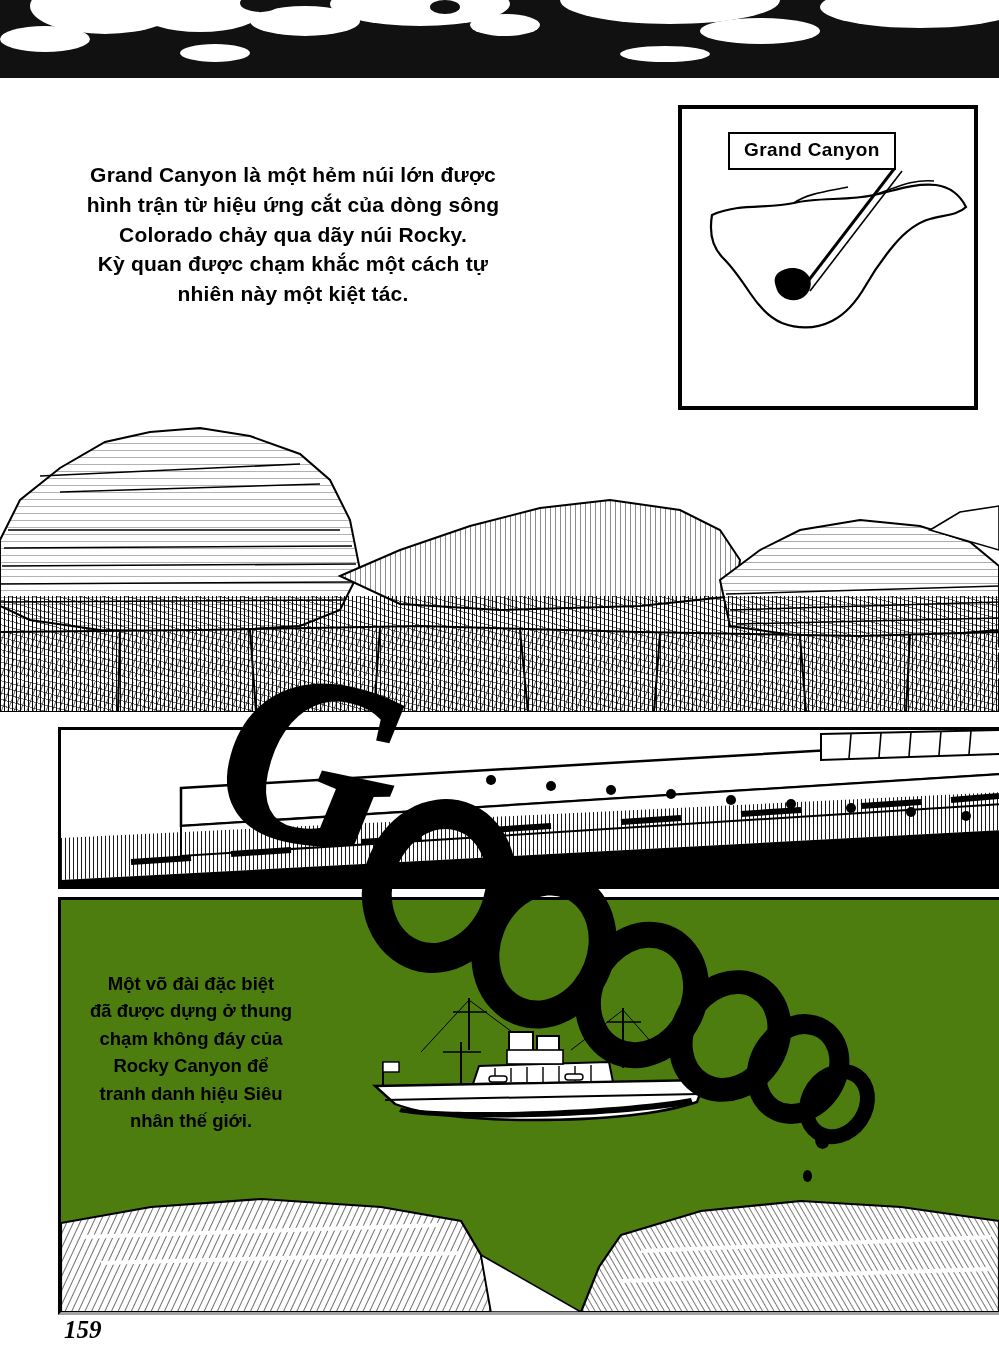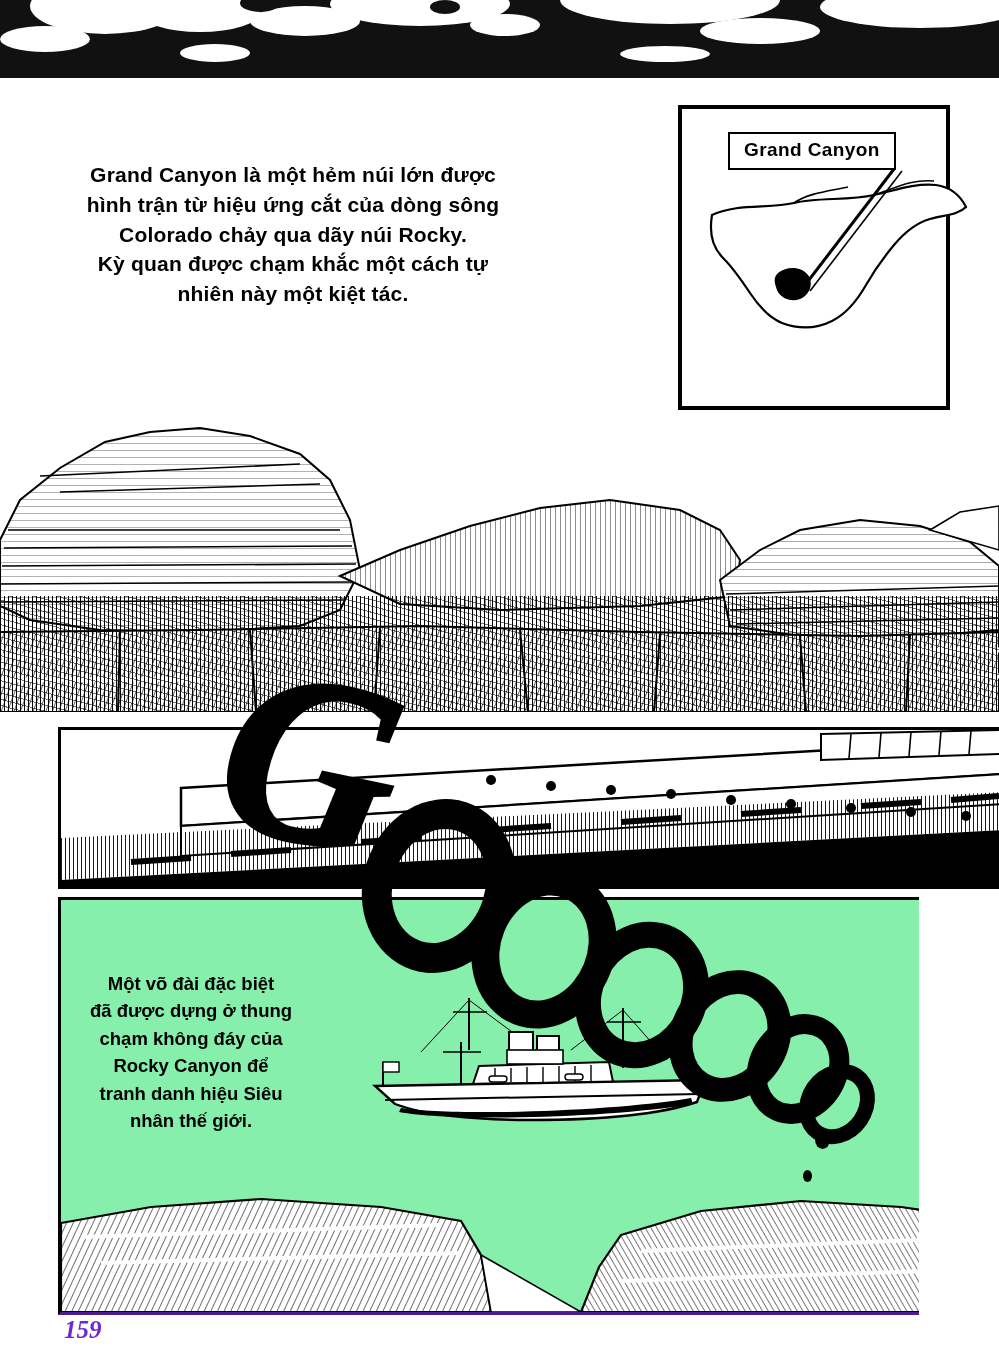--- a/index.html
+++ b/index.html
@@ -67,21 +67,21 @@
         #000 0px, #000 1px, transparent 1px, transparent 4px),
       repeating-linear-gradient(15deg,
         rgba(0,0,0,.55) 0px, rgba(0,0,0,.55) 1px, transparent 1px, transparent 6px);
   }
 
   
   .map-box {
     position: absolute;
     left: 678px;
     top: 105px;
-    width: 272px;
+    width: 300px;
     height: 305px;
     border: 4px solid #000;
     background: #ffffff;
     box-sizing: border-box;
   }
   .map-inner {
     position: absolute;
     left: 16px;
     top: 14px;
     width: 278px;
@@ -127,28 +127,28 @@
     box-sizing: border-box;
     overflow: hidden;
     background: #fff;
   }
 
   
   .panel3 {
     position: absolute;
     left: 58px;
     top: 897px;
-    width: 861px;
+    width: 941px;
     height: 418px;
     border-top: 3px solid #000;
     border-left: 3px solid #000;
-    border-bottom: 3px solid #4c1d95;
+    border-bottom: 3px solid #a3a3a3;
     box-sizing: border-box;
     overflow: hidden;
-    background: #86efac;
+    background: #4d7c0f;
   }
   .caption-left {
     position: absolute;
     left: 20px;
     top: 70px;
     width: 220px;
     text-align: center;
     font-size: 18.5px;
     font-weight: bold;
     line-height: 1.48;
@@ -198,21 +198,21 @@
 
   
   .page-num {
     position: absolute;
     left: 64px;
     top: 1316px;
     font-size: 25px;
     font-style: italic;
     font-weight: bold;
     font-family: "Liberation Serif", serif;
-    color: #6d28d9;
+    color: #000000;
   }
   .watermark {
     position: absolute;
     left: 80px;
     top: 1272px;
     font-size: 22px;
     font-weight: bold;
     color: rgba(0,0,0,0.07);
     letter-spacing: 2px;
   }

